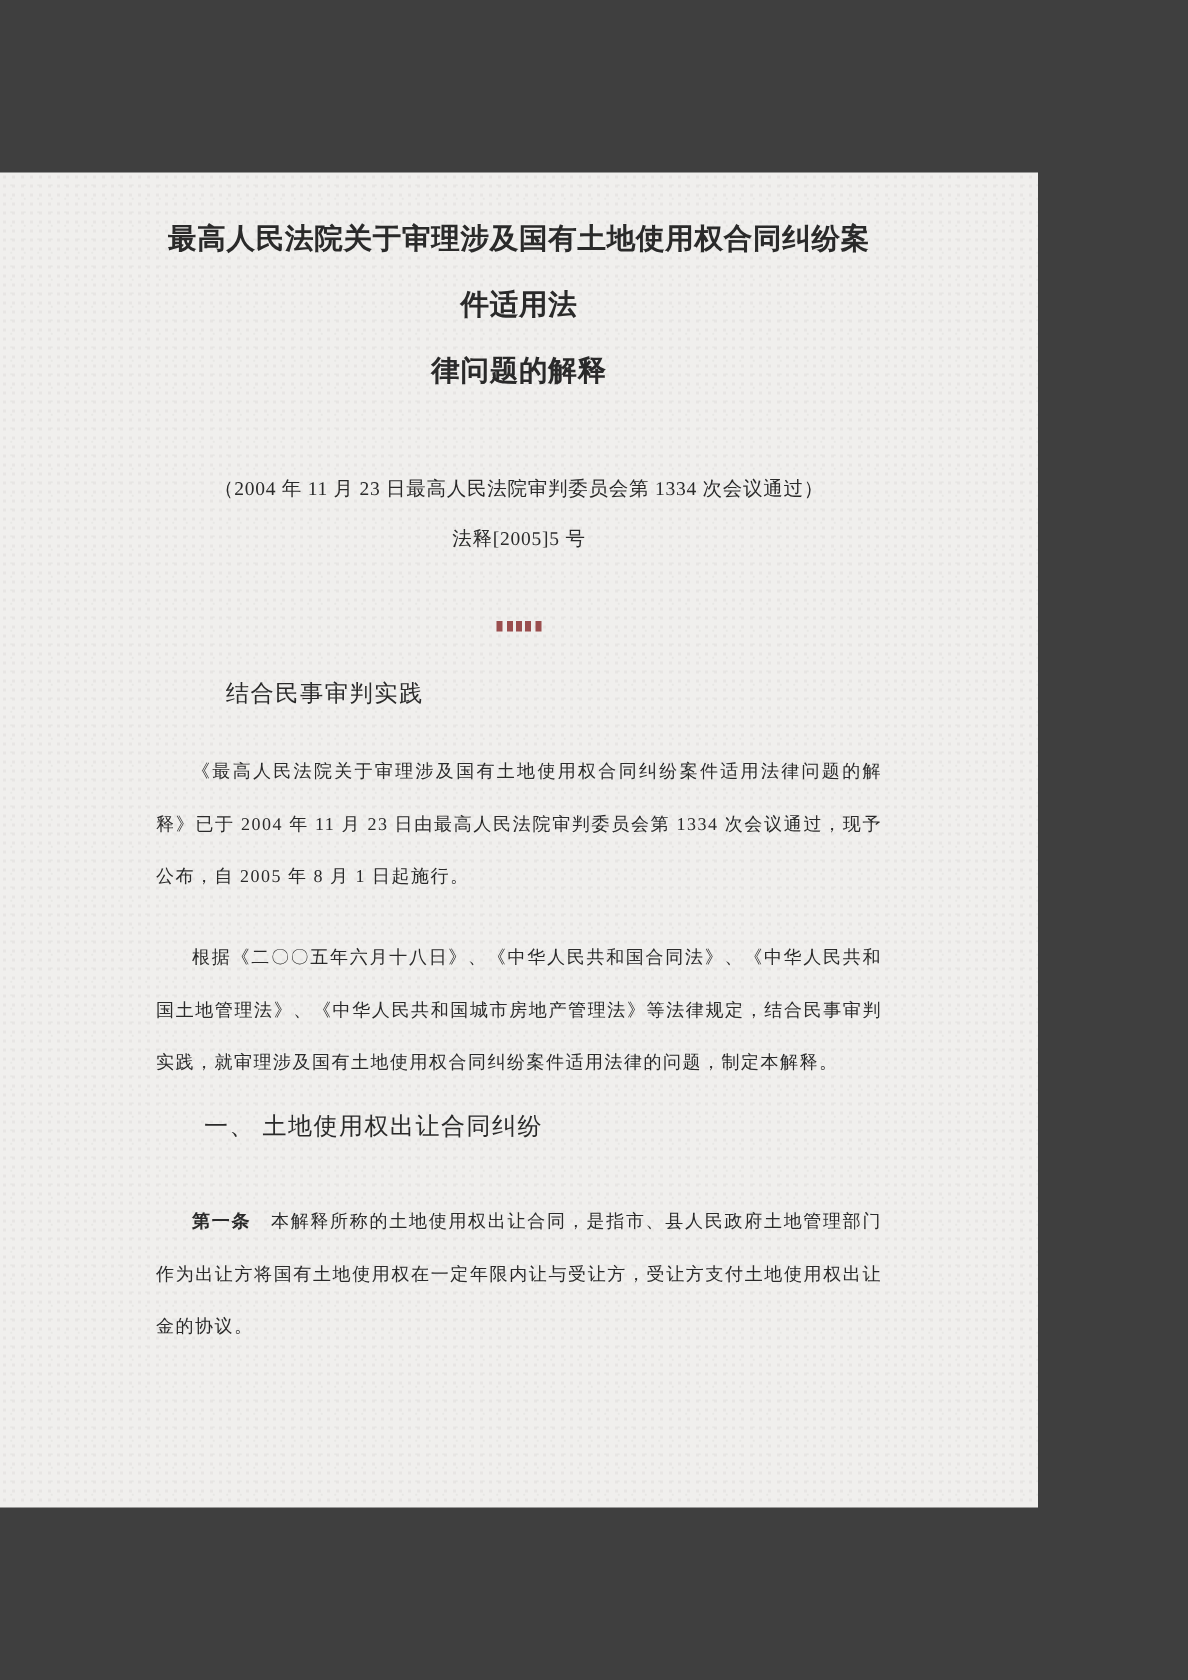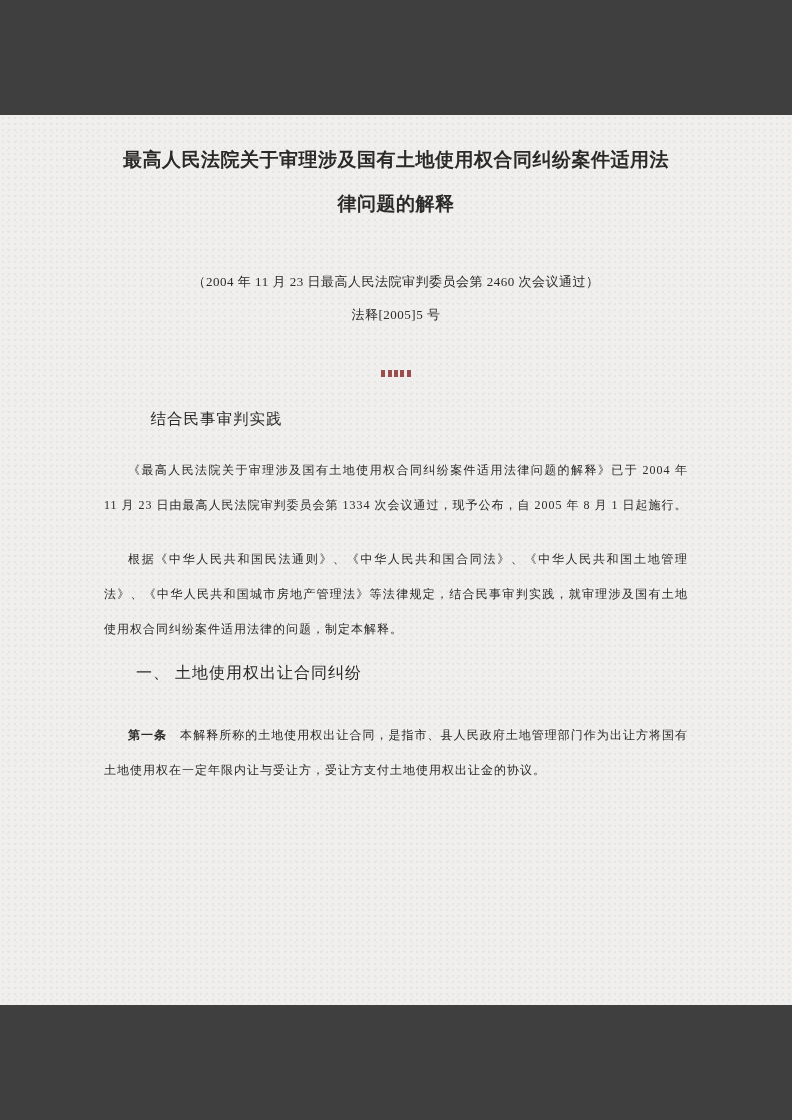--- a/index.html
+++ b/index.html
@@ -15,21 +15,21 @@
   }
   .viewer {
     width: 792px;
     height: 1120px;
     position: relative;
   }
   .page {
     position: absolute;
     top: 115px;
     left: 0;
-    width: 792px;
+    width: 692px;
     height: 890px;
     background-color: #f0efed;
     background-image:
       radial-gradient(rgba(175,170,168,0.14) 1px, transparent 1px),
       radial-gradient(rgba(150,158,150,0.10) 1px, transparent 1px);
     background-size: 6px 6px, 9px 9px;
     background-position: 0 0, 3px 4px;
     color: #2a2a2a;
     box-sizing: border-box;
   }
@@ -108,32 +108,32 @@
 
 <div class="viewer">
   <div class="page">
     <div class="content">
 
       <div class="doc-title">
         <div>最高人民法院关于审理涉及国有土地使用权合同纠纷案件适用法</div>
         <div>律问题的解释</div>
       </div>
 
-      <div class="meta-passed">（2004 年 11 月 23 日最高人民法院审判委员会第 2460 次会议通过）</div>
+      <div class="meta-passed">（2004 年 11 月 23 日最高人民法院审判委员会第 1334 次会议通过）</div>
 
       <div class="meta-docno">法释[2005]5 号</div>
 
       <div class="dots"><span class="dot" style="background: rgb(154, 78, 78);"></span><span class="dot" style="background: rgb(154, 78, 78);"></span><span class="dot" style="background: rgb(154, 78, 78);"></span><span class="dot" style="background: rgb(154, 78, 78);"></span><span class="dot" style="background: rgb(154, 78, 78);"></span></div>
 
       <div class="announce-heading">结合民事审判实践</div>
 
       <div class="body-par p1">《最高人民法院关于审理涉及国有土地使用权合同纠纷案件适用法律问题的解释》已于 2004 年 11 月 23 日由最高人民法院审判委员会第 1334 次会议通过，现予公布，自 2005 年 8 月 1 日起施行。</div>
 
 
-      <div class="body-par p2">根据《中华人民共和国民法通则》、《中华人民共和国合同法》、《中华人民共和国土地管理法》、《中华人民共和国城市房地产管理法》等法律规定，结合民事审判实践，就审理涉及国有土地使用权合同纠纷案件适用法律的问题，制定本解释。</div>
+      <div class="body-par p2">根据《二〇〇五年六月十八日》、《中华人民共和国合同法》、《中华人民共和国土地管理法》、《中华人民共和国城市房地产管理法》等法律规定，结合民事审判实践，就审理涉及国有土地使用权合同纠纷案件适用法律的问题，制定本解释。</div>
 
       <div class="section-heading">一、 土地使用权出让合同纠纷</div>
 
       <div class="body-par p3">
         <span class="article-label">第一条</span><span>　</span><span>本解释所称的土地使用权出让合同，是指市、县人民政府土地管理部门作为出让方将国有土地使用权在一定年限内让与受让方，受让方支付土地使用权出让金的协议。</span>
       </div>
 
     </div>
   </div>
 </div>

